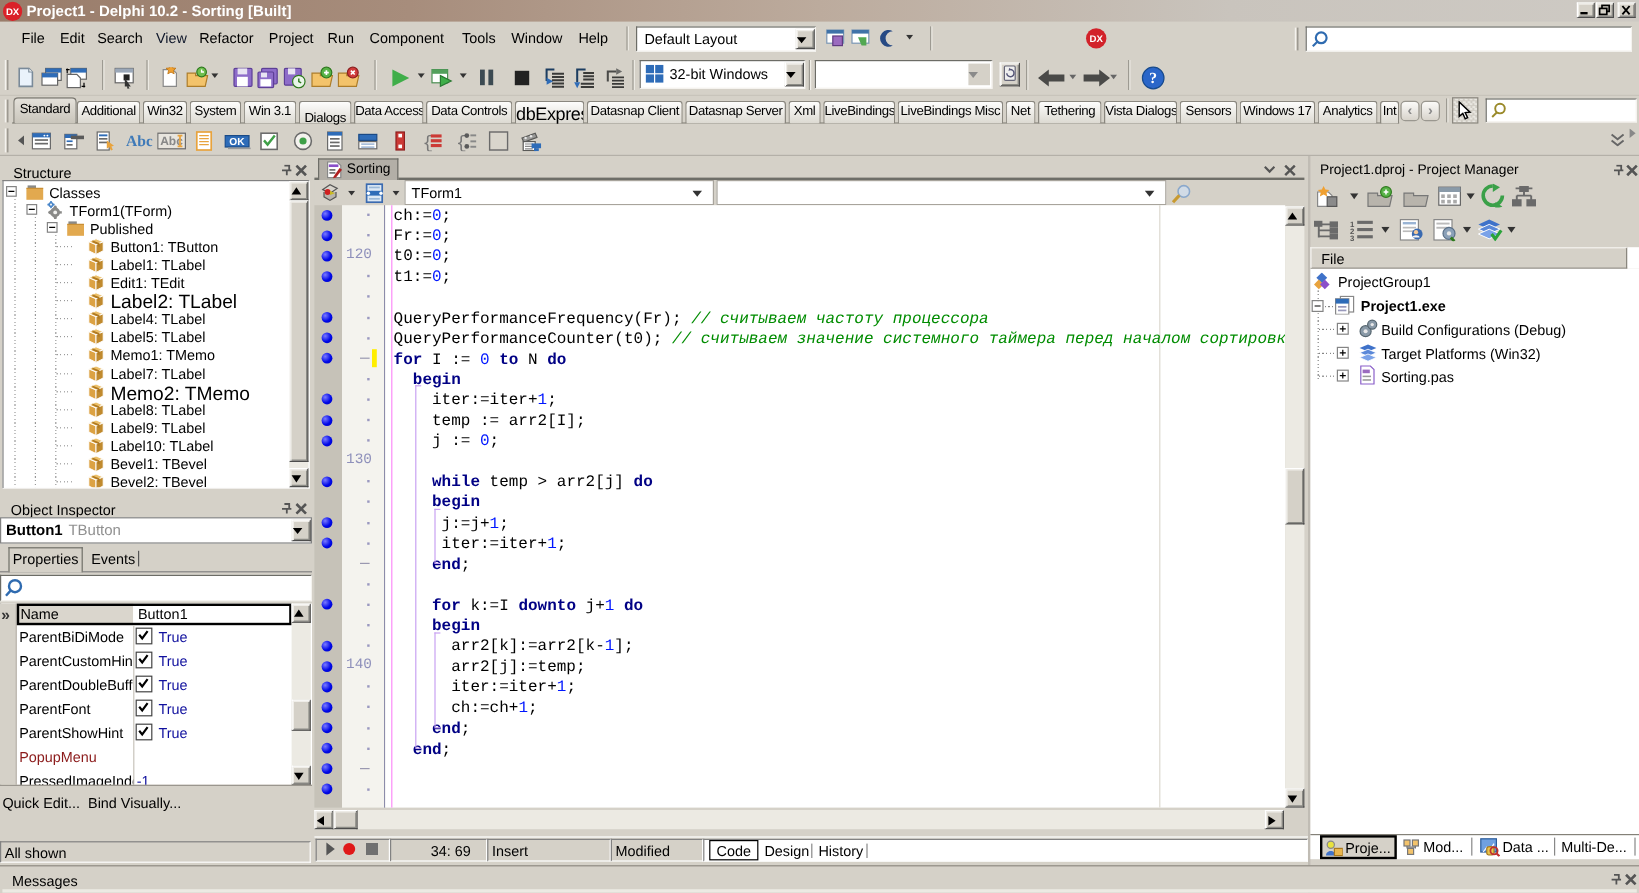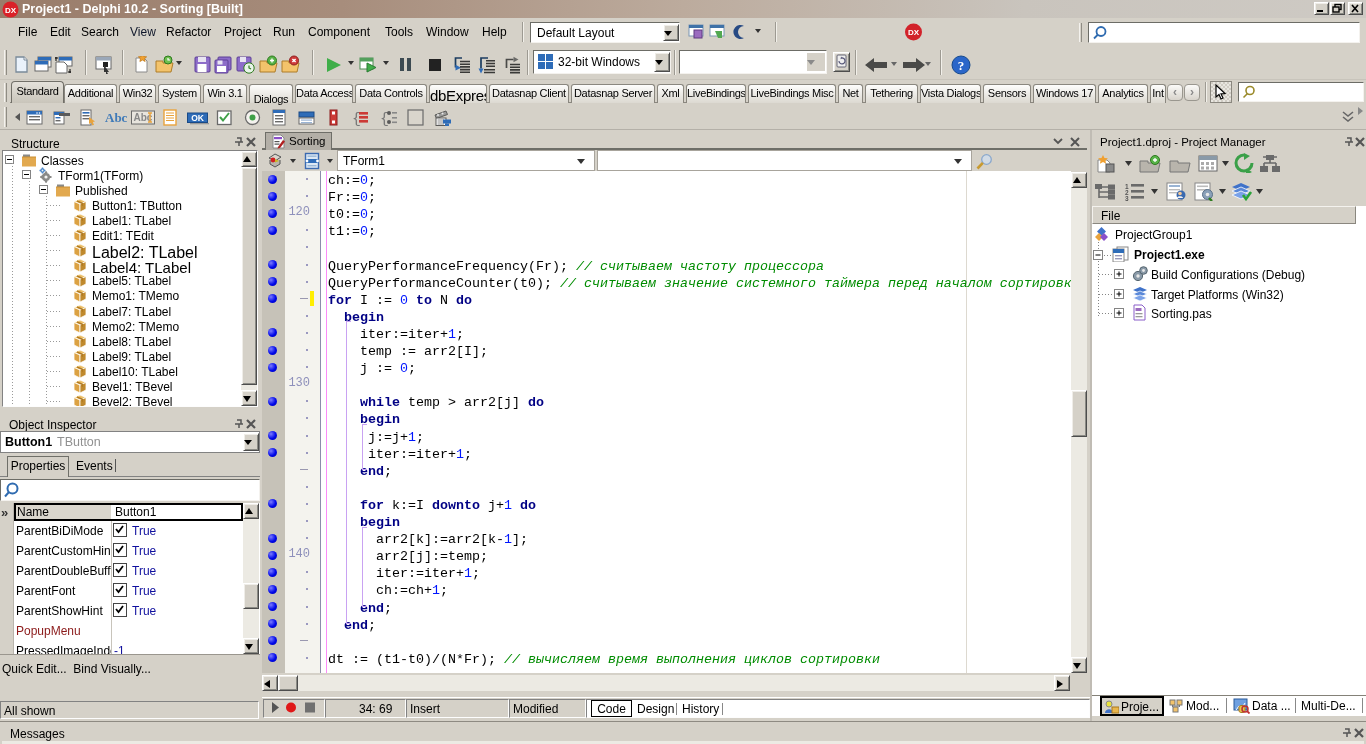--- a/index.html
+++ b/index.html
@@ -538,21 +538,21 @@
       <path d="M14 4.5 L14 12 L8 15 L8 7 Z" fill="#c08a2e" stroke="#fff" stroke-width="0.8"></path>
       <path d="M5 3.2 L11 5.8 L11 9 L9.5 8.2 L9.5 6.8 L5 4.8 Z" fill="#b07a22"></path>
     </svg>
 <div class="a" style="left:90px;top:93px;font-size:16px;color:#000;font-weight:normal;white-space:nowrap;">Label2: TLabel</div>
 <svg class="a" style="left:70px;top:106px" width="16" height="16" viewBox="0 0 16 16">
       <path d="M2 4.5 L8 2 L14 4.5 L8 7 Z" fill="#ecc06a" stroke="#fff" stroke-width="0.8"></path>
       <path d="M2 4.5 L2 12 L8 15 L8 7 Z" fill="#dca243" stroke="#fff" stroke-width="0.8"></path>
       <path d="M14 4.5 L14 12 L8 15 L8 7 Z" fill="#c08a2e" stroke="#fff" stroke-width="0.8"></path>
       <path d="M5 3.2 L11 5.8 L11 9 L9.5 8.2 L9.5 6.8 L5 4.8 Z" fill="#b07a22"></path>
     </svg>
-<div class="a" style="left:90px;top:108px;font-size:15px;color:#000;font-weight:normal;white-space:nowrap;">Label4: TLabel</div>
+<div class="a" style="left:90px;top:108px;font-size:12px;color:#000;font-weight:normal;white-space:nowrap;">Label4: TLabel</div>
 <svg class="a" style="left:70px;top:121px" width="16" height="16" viewBox="0 0 16 16">
       <path d="M2 4.5 L8 2 L14 4.5 L8 7 Z" fill="#ecc06a" stroke="#fff" stroke-width="0.8"></path>
       <path d="M2 4.5 L2 12 L8 15 L8 7 Z" fill="#dca243" stroke="#fff" stroke-width="0.8"></path>
       <path d="M14 4.5 L14 12 L8 15 L8 7 Z" fill="#c08a2e" stroke="#fff" stroke-width="0.8"></path>
       <path d="M5 3.2 L11 5.8 L11 9 L9.5 8.2 L9.5 6.8 L5 4.8 Z" fill="#b07a22"></path>
     </svg>
 <div class="a" style="left:90px;top:123px;font-size:12px;color:#000;font-weight:normal;white-space:nowrap;">Label5: TLabel</div>
 <svg class="a" style="left:70px;top:136px" width="16" height="16" viewBox="0 0 16 16">
       <path d="M2 4.5 L8 2 L14 4.5 L8 7 Z" fill="#ecc06a" stroke="#fff" stroke-width="0.8"></path>
       <path d="M2 4.5 L2 12 L8 15 L8 7 Z" fill="#dca243" stroke="#fff" stroke-width="0.8"></path>
@@ -566,21 +566,21 @@
       <path d="M14 4.5 L14 12 L8 15 L8 7 Z" fill="#c08a2e" stroke="#fff" stroke-width="0.8"></path>
       <path d="M5 3.2 L11 5.8 L11 9 L9.5 8.2 L9.5 6.8 L5 4.8 Z" fill="#b07a22"></path>
     </svg>
 <div class="a" style="left:90px;top:154px;font-size:12px;color:#000;font-weight:normal;white-space:nowrap;">Label7: TLabel</div>
 <svg class="a" style="left:70px;top:167px" width="16" height="16" viewBox="0 0 16 16">
       <path d="M2 4.5 L8 2 L14 4.5 L8 7 Z" fill="#ecc06a" stroke="#fff" stroke-width="0.8"></path>
       <path d="M2 4.5 L2 12 L8 15 L8 7 Z" fill="#dca243" stroke="#fff" stroke-width="0.8"></path>
       <path d="M14 4.5 L14 12 L8 15 L8 7 Z" fill="#c08a2e" stroke="#fff" stroke-width="0.8"></path>
       <path d="M5 3.2 L11 5.8 L11 9 L9.5 8.2 L9.5 6.8 L5 4.8 Z" fill="#b07a22"></path>
     </svg>
-<div class="a" style="left:90px;top:169px;font-size:12px;color:#000;font-weight:normal;white-space:nowrap;">Memo2: TMemo</div>
+<div class="a" style="left:90px;top:169px;font-size:16px;color:#000;font-weight:normal;white-space:nowrap;">Memo2: TMemo</div>
 <svg class="a" style="left:70px;top:182px" width="16" height="16" viewBox="0 0 16 16">
       <path d="M2 4.5 L8 2 L14 4.5 L8 7 Z" fill="#ecc06a" stroke="#fff" stroke-width="0.8"></path>
       <path d="M2 4.5 L2 12 L8 15 L8 7 Z" fill="#dca243" stroke="#fff" stroke-width="0.8"></path>
       <path d="M14 4.5 L14 12 L8 15 L8 7 Z" fill="#c08a2e" stroke="#fff" stroke-width="0.8"></path>
       <path d="M5 3.2 L11 5.8 L11 9 L9.5 8.2 L9.5 6.8 L5 4.8 Z" fill="#b07a22"></path>
     </svg>
 <div class="a" style="left:90px;top:184px;font-size:12px;color:#000;font-weight:normal;white-space:nowrap;">Label8: TLabel</div>
 <svg class="a" style="left:70px;top:197px" width="16" height="16" viewBox="0 0 16 16">
       <path d="M2 4.5 L8 2 L14 4.5 L8 7 Z" fill="#ecc06a" stroke="#fff" stroke-width="0.8"></path>
       <path d="M2 4.5 L2 12 L8 15 L8 7 Z" fill="#dca243" stroke="#fff" stroke-width="0.8"></path>
@@ -803,21 +803,20 @@
 <div class="codeline" style="top:291.70000000000005px;left:66px">    <span class="k">end</span>;</div>
 <div class="codeline" style="top:308.8px;left:66px"></div>
 <div class="codeline" style="top:325.90000000000003px;left:66px">    <span class="k">for</span> k:=I <span class="k">downto</span> j+<span class="n">1</span> <span class="k">do</span></div>
 <div class="codeline" style="top:343.0px;left:66px">    <span class="k">begin</span></div>
 <div class="codeline" style="top:360.1px;left:66px">      arr2[k]:=arr2[k-<span class="n">1</span>];</div>
 <div class="codeline" style="top:377.20000000000005px;left:66px">      arr2[j]:=temp;</div>
 <div class="codeline" style="top:394.29999999999995px;left:66px">      iter:=iter+<span class="n">1</span>;</div>
 <div class="codeline" style="top:411.4000000000001px;left:66px">      ch:=ch+<span class="n">1</span>;</div>
 <div class="codeline" style="top:428.5px;left:66px">    <span class="k">end</span>;</div>
 <div class="codeline" style="top:445.6px;left:66px">  <span class="k">end</span>;</div>
-<div class="codeline" style="top:479.80000000000007px;left:66px">dt := (t1-t0)/(N*Fr); <span class="c">// вычисляем время выполнения циклов сортировки</span></div>
 </div>
 <div class="a" style="left:268px;top:174.5px;width:9px;height:9px;border-radius:50%;background:radial-gradient(circle at 3px 3px,#7a7aff,#0008e8 55%,#0000b8)"></div>
 <div class="a" style="left:306px;top:178.0px;width:2px;height:2px;background:#9a98c0"></div>
 <div class="a" style="left:268px;top:191.6px;width:9px;height:9px;border-radius:50%;background:radial-gradient(circle at 3px 3px,#7a7aff,#0008e8 55%,#0000b8)"></div>
 <div class="a" style="left:306px;top:195.1px;width:2px;height:2px;background:#9a98c0"></div>
 <div class="a" style="left:268px;top:208.7px;width:9px;height:9px;border-radius:50%;background:radial-gradient(circle at 3px 3px,#7a7aff,#0008e8 55%,#0000b8)"></div>
 <div class="a ln" style="left:285px;top:205.2px;width:25px;text-align:right">120</div>
 <div class="a" style="left:268px;top:225.8px;width:9px;height:9px;border-radius:50%;background:radial-gradient(circle at 3px 3px,#7a7aff,#0008e8 55%,#0000b8)"></div>
 <div class="a" style="left:306px;top:229.3px;width:2px;height:2px;background:#9a98c0"></div>
 <div class="a" style="left:306px;top:246.4px;width:2px;height:2px;background:#9a98c0"></div>

